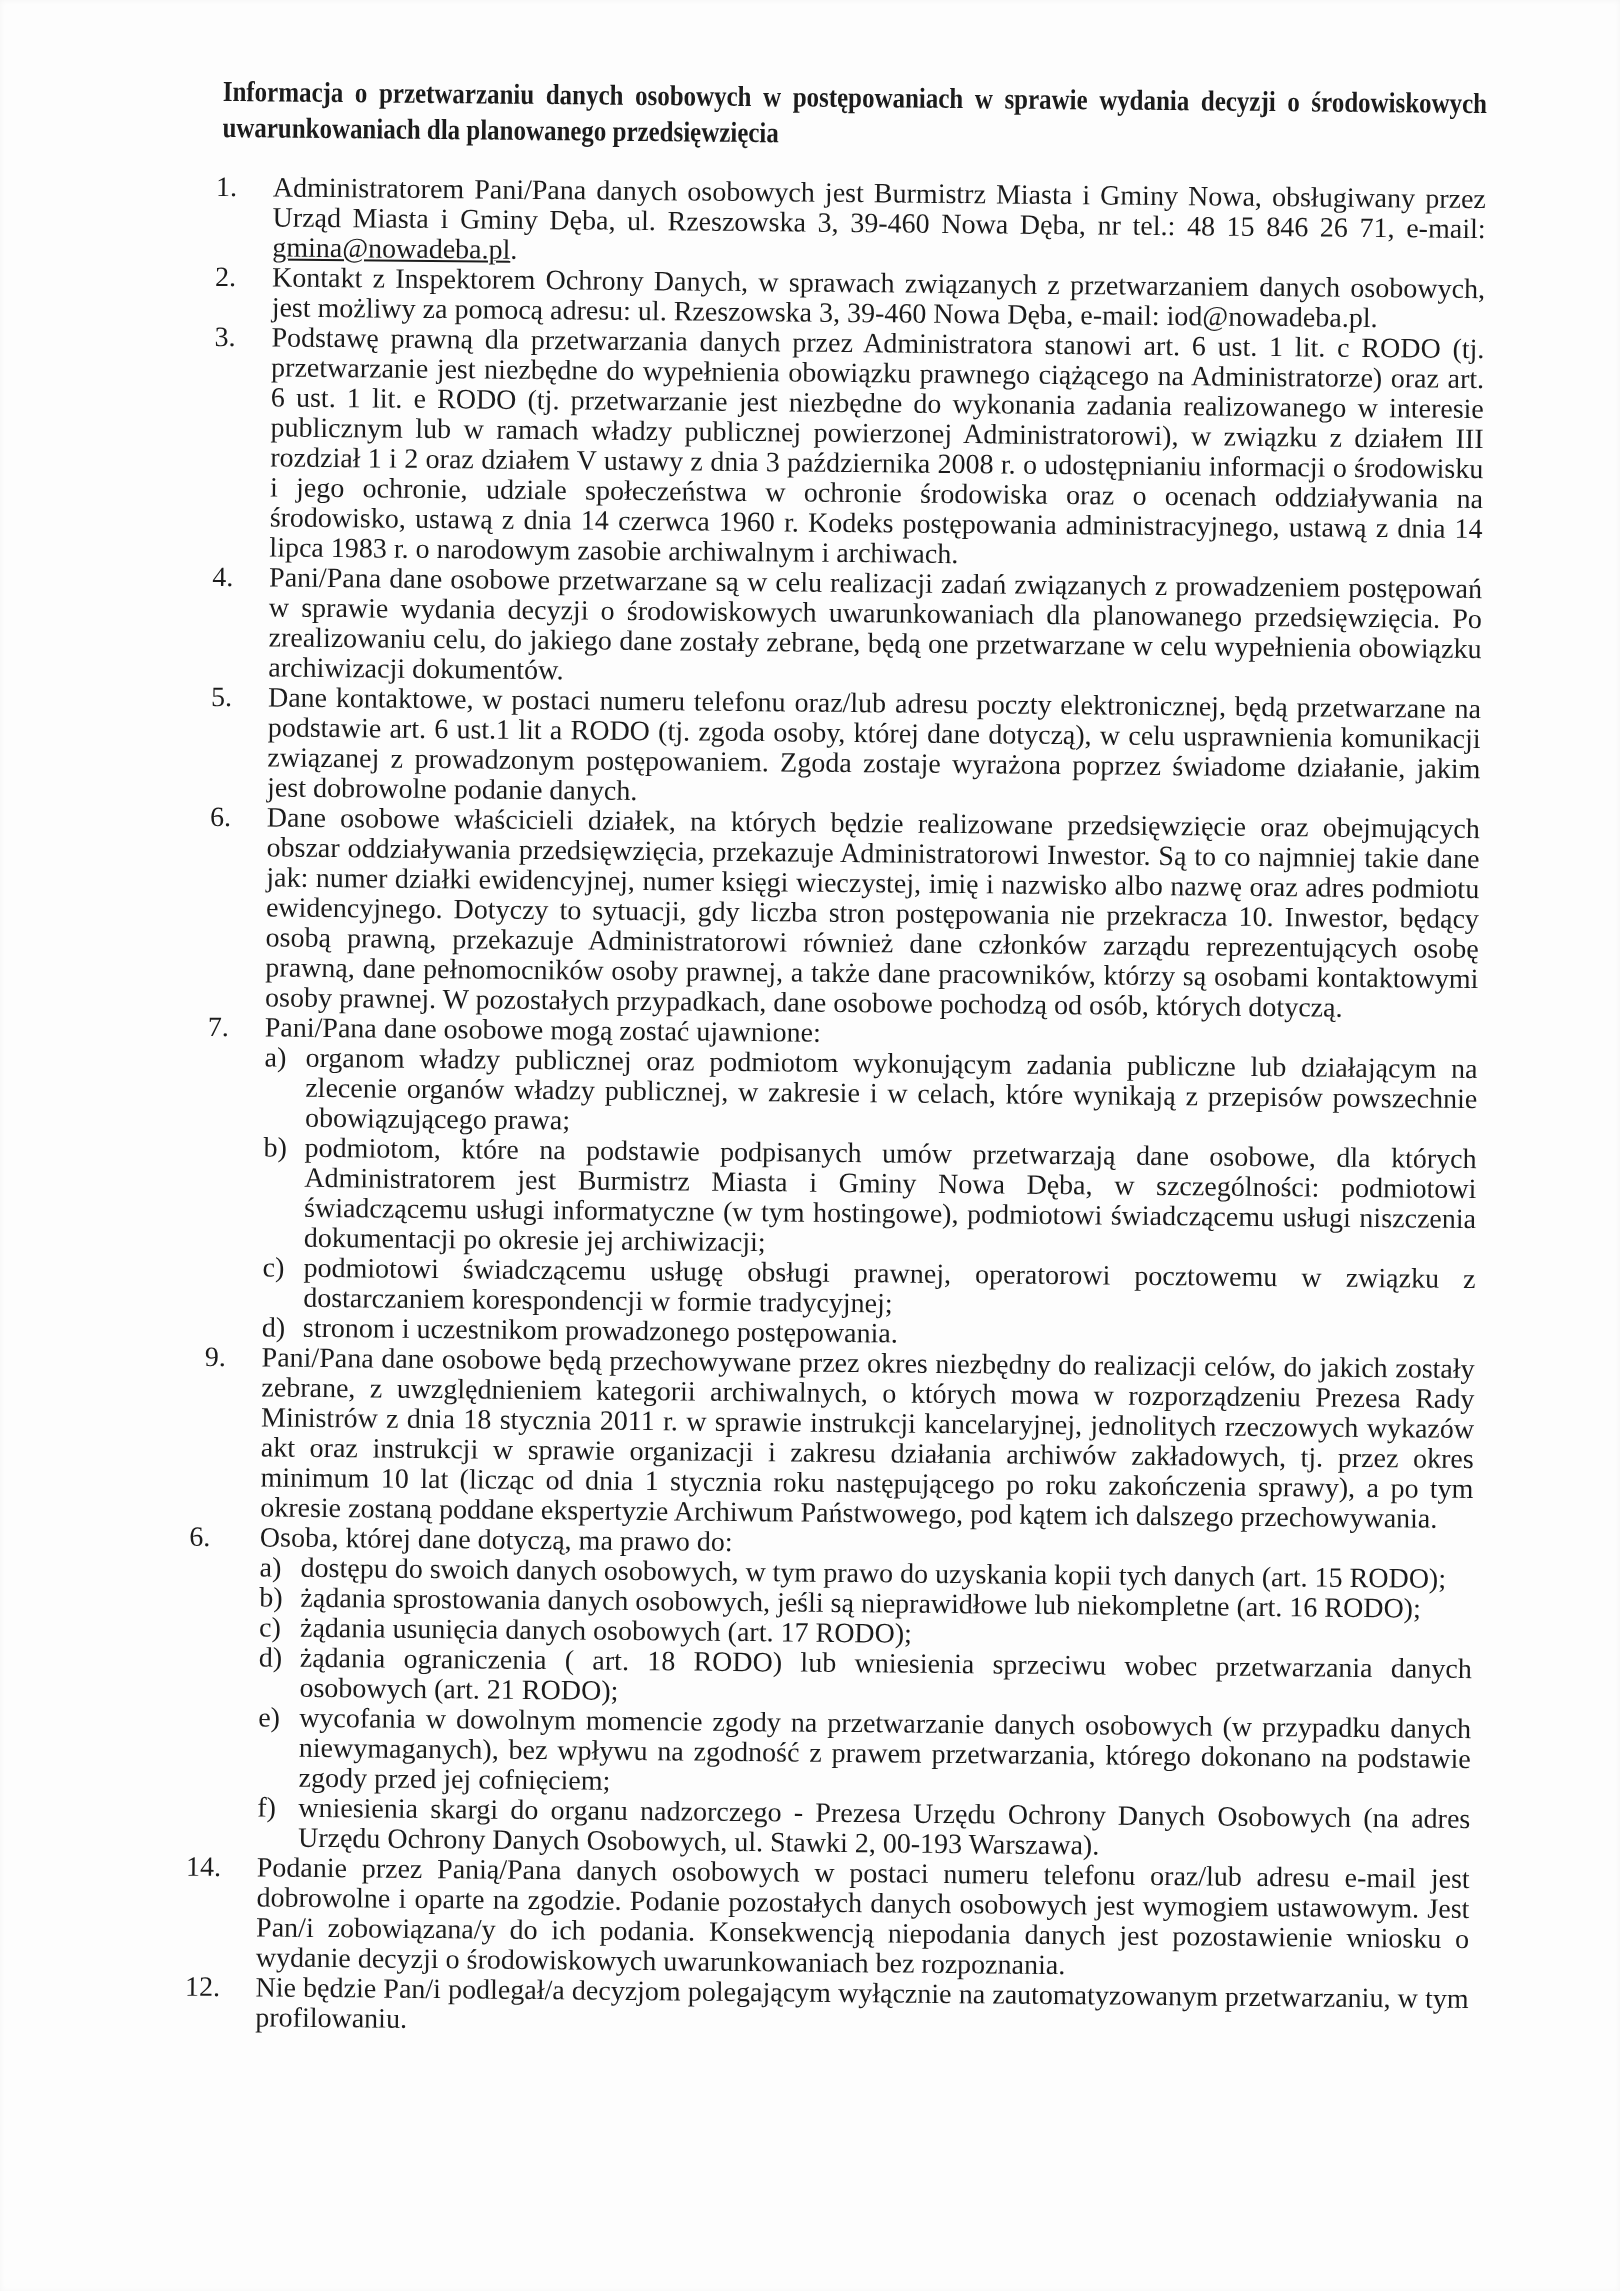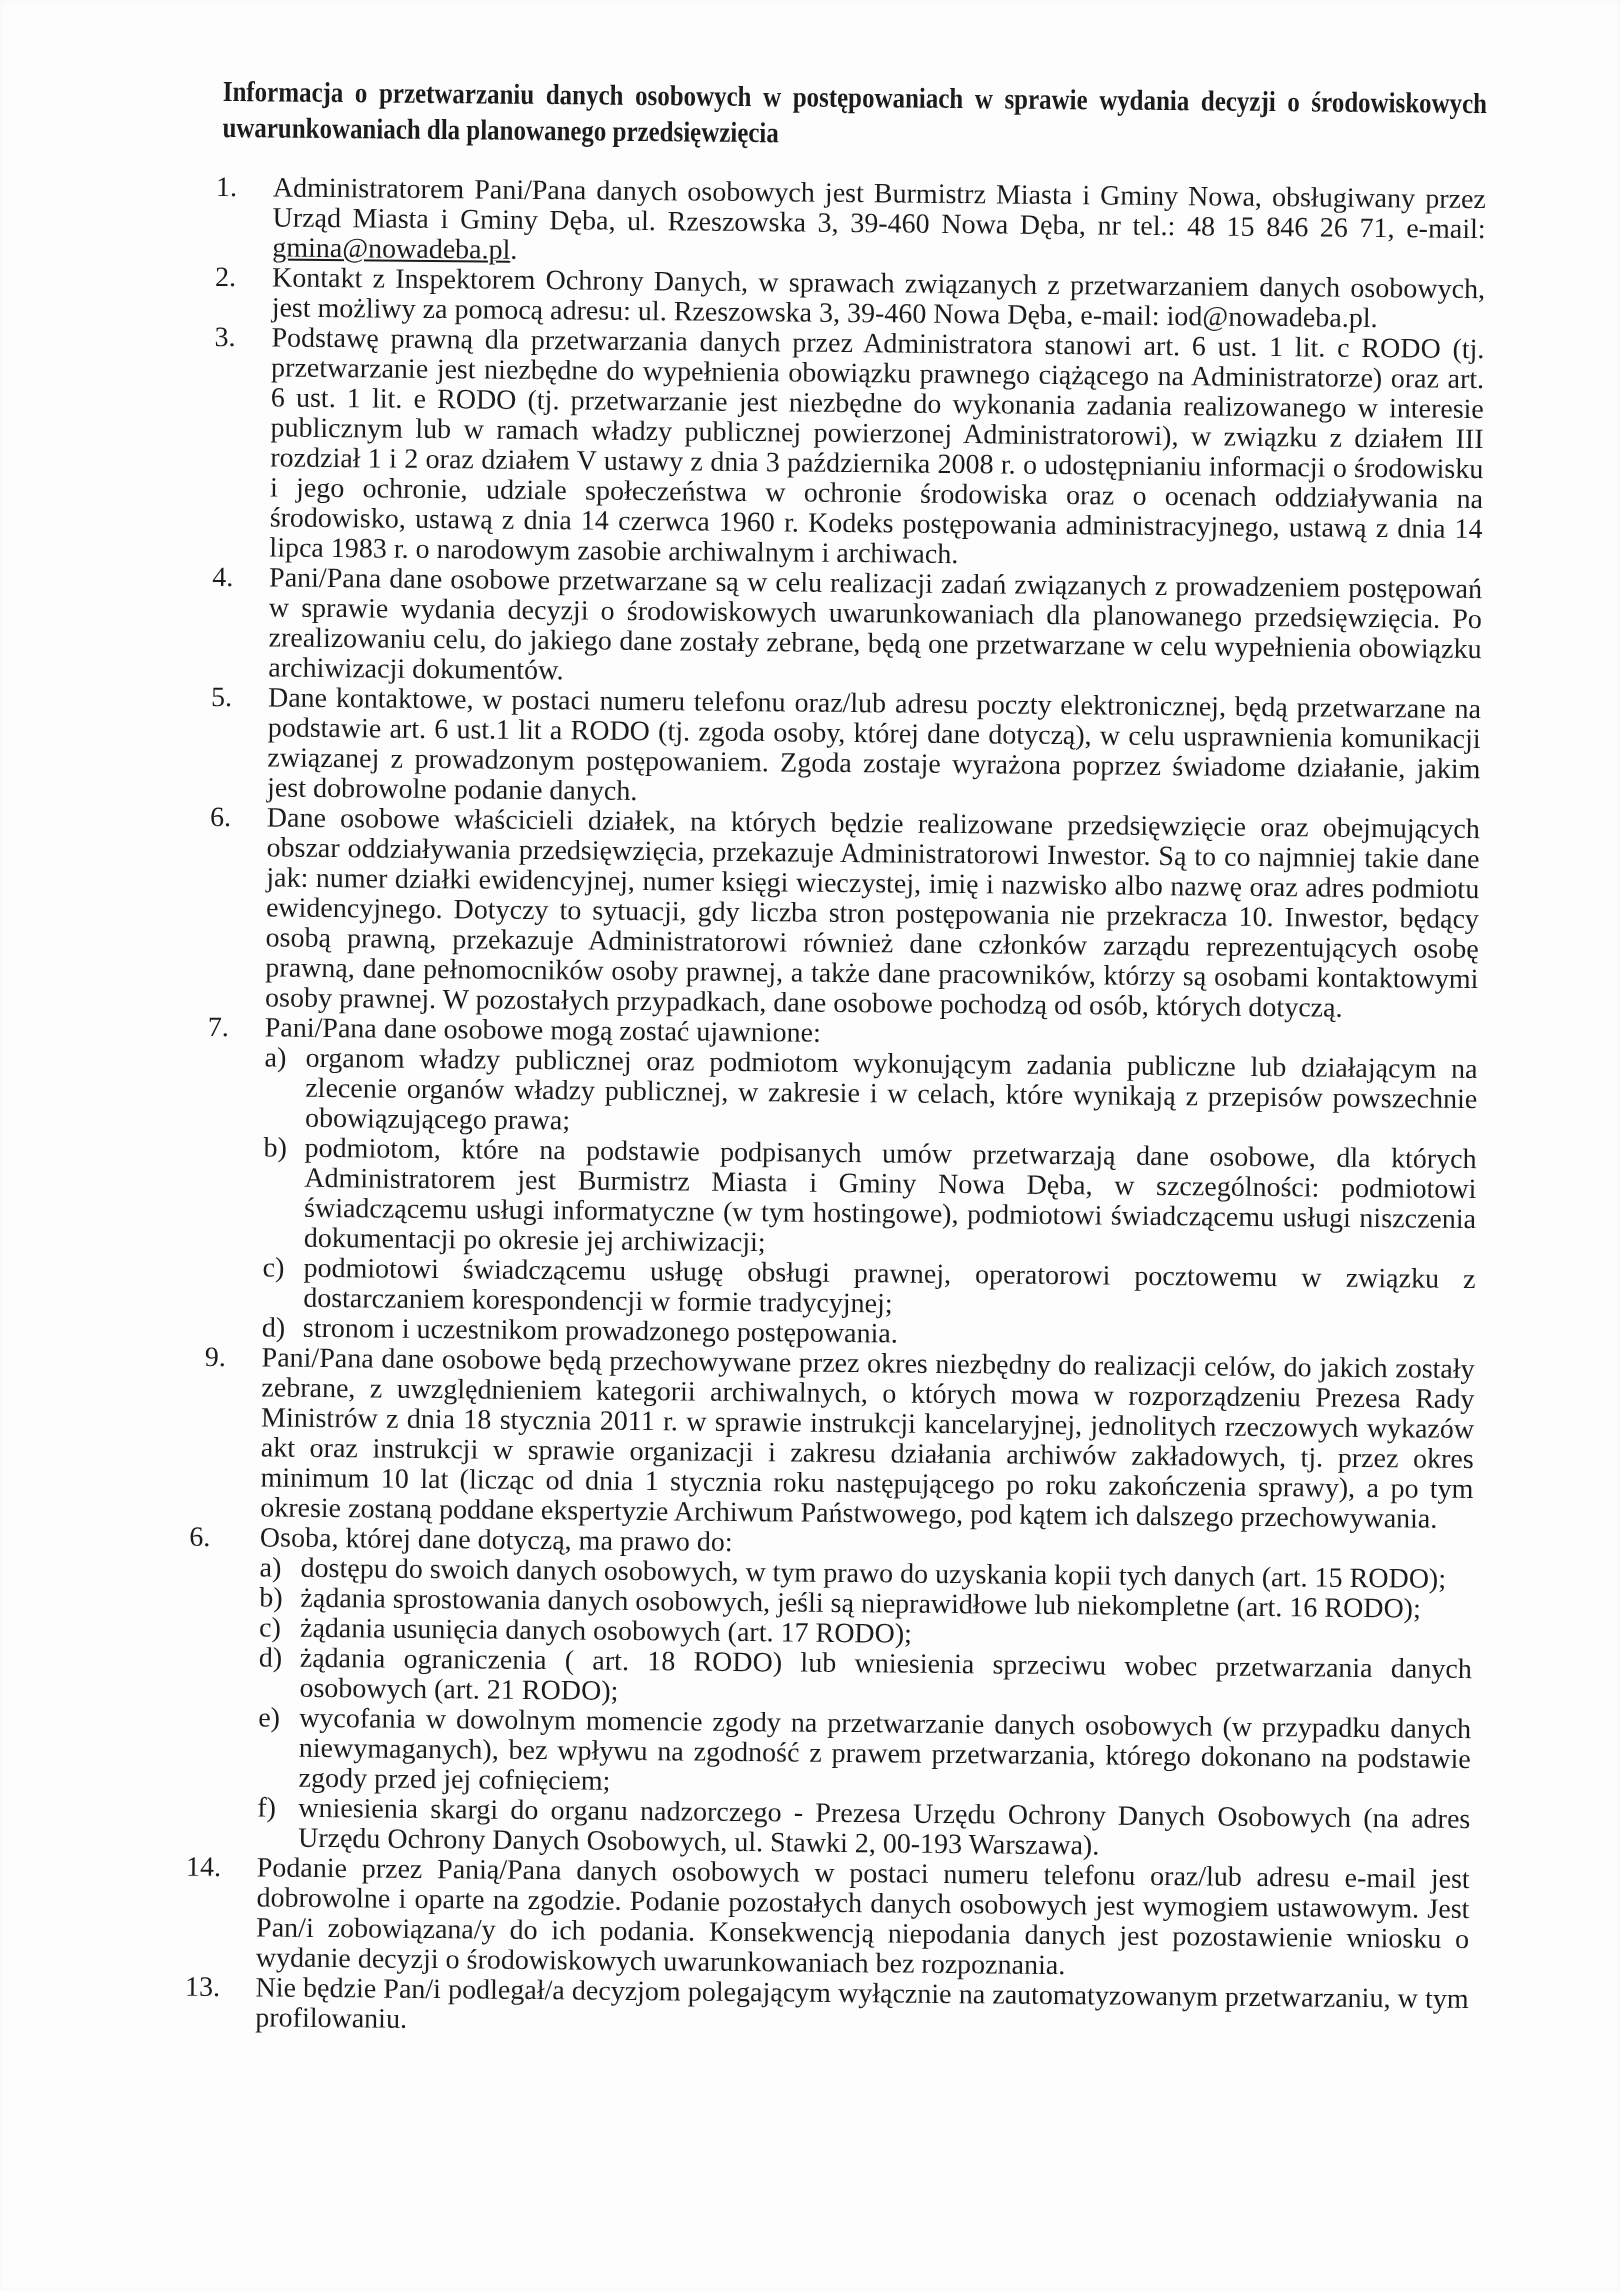--- a/index.html
+++ b/index.html
@@ -134,20 +134,20 @@
         <span>wniesienia skargi do organu nadzorczego - Prezesa Urzędu Ochrony Danych Osobowych (na adres Urzędu Ochrony Danych Osobowych, ul. Stawki 2, 00-193 Warszawa).</span>
       </div>
     </div>
 
     <div class="item">
       <span class="num wide">14.</span>
       <span class="body">Podanie przez Panią/Pana danych osobowych w postaci numeru telefonu oraz/lub adresu e-mail jest dobrowolne i oparte na zgodzie. Podanie pozostałych danych osobowych jest wymogiem ustawowym. Jest Pan/i zobowiązana/y do ich podania. Konsekwencją niepodania danych jest pozostawienie wniosku o wydanie decyzji o środowiskowych uwarunkowaniach bez rozpoznania.</span>
     </div>
 
     <div class="item">
-      <span class="num wide">13.</span>
+      <span class="num wide">12.</span>
       <span class="body">Nie będzie Pan/i podlegał/a decyzjom polegającym wyłącznie na zautomatyzowanym przetwarzaniu, w tym profilowaniu.</span>
     </div>
 
   </div>
   <div class="scan-edge"></div>
 </div>
 
 
 </body></html>

